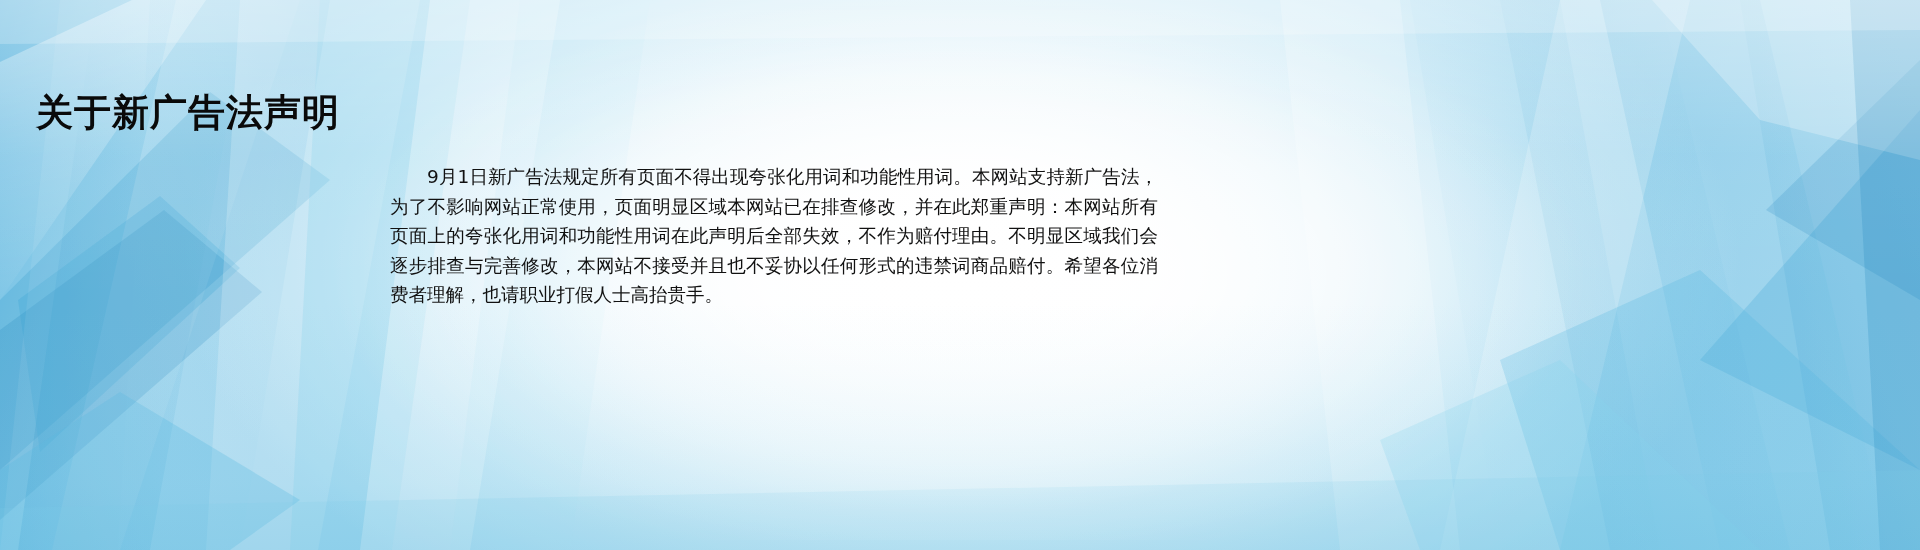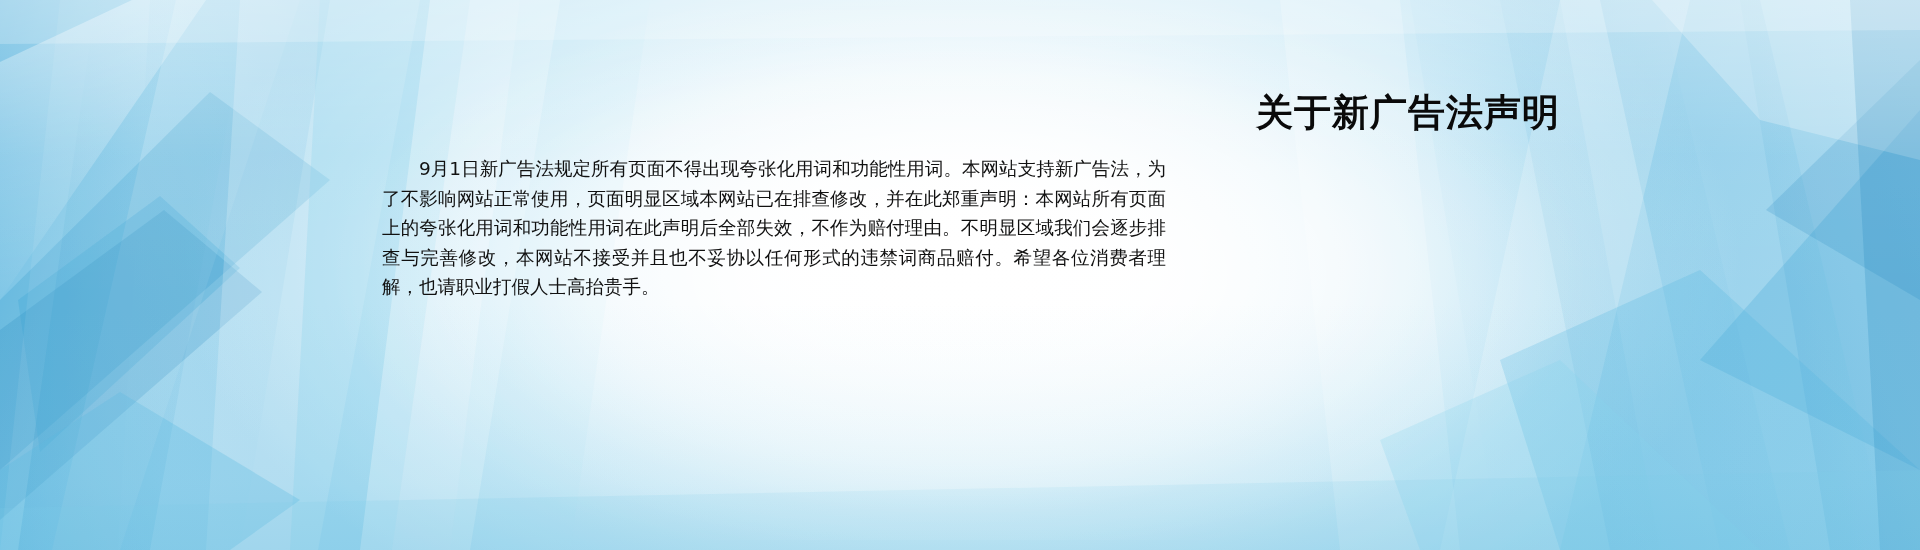--- a/index.html
+++ b/index.html
@@ -54,41 +54,42 @@
     left: 0;
     top: 0;
     width: 1920px;
     height: 550px;
   }
   .page-title {
     position: absolute;
     left: 0;
     top: 88px;
     width: 1560px;
-    text-align: right;
+    text-align: left;
     font-size: 37px;
     font-weight: bold;
     letter-spacing: 1px;
     color: #0a0a0a;
     font-family: "DejaVu Sans", "Liberation Sans", sans-serif;
+    padding-left: 36px;
   }
   .body-block {
     position: absolute;
     left: 374px;
     top: 146px;
     width: 800px;
     color: #111111;
     font-size: 18.5px;
     line-height: 29.5px;
     text-align: justify;
     text-justify: inter-ideograph;
     font-family: "DejaVu Sans", "Liberation Sans", sans-serif;
   }
   .body-block p {
-    margin: 8px;
+    margin: 16px;
   }
   .para-indent {
     text-indent: 2em;
   }
 </style>
 </head>
 <body>
 
 <div id="stage">
 

